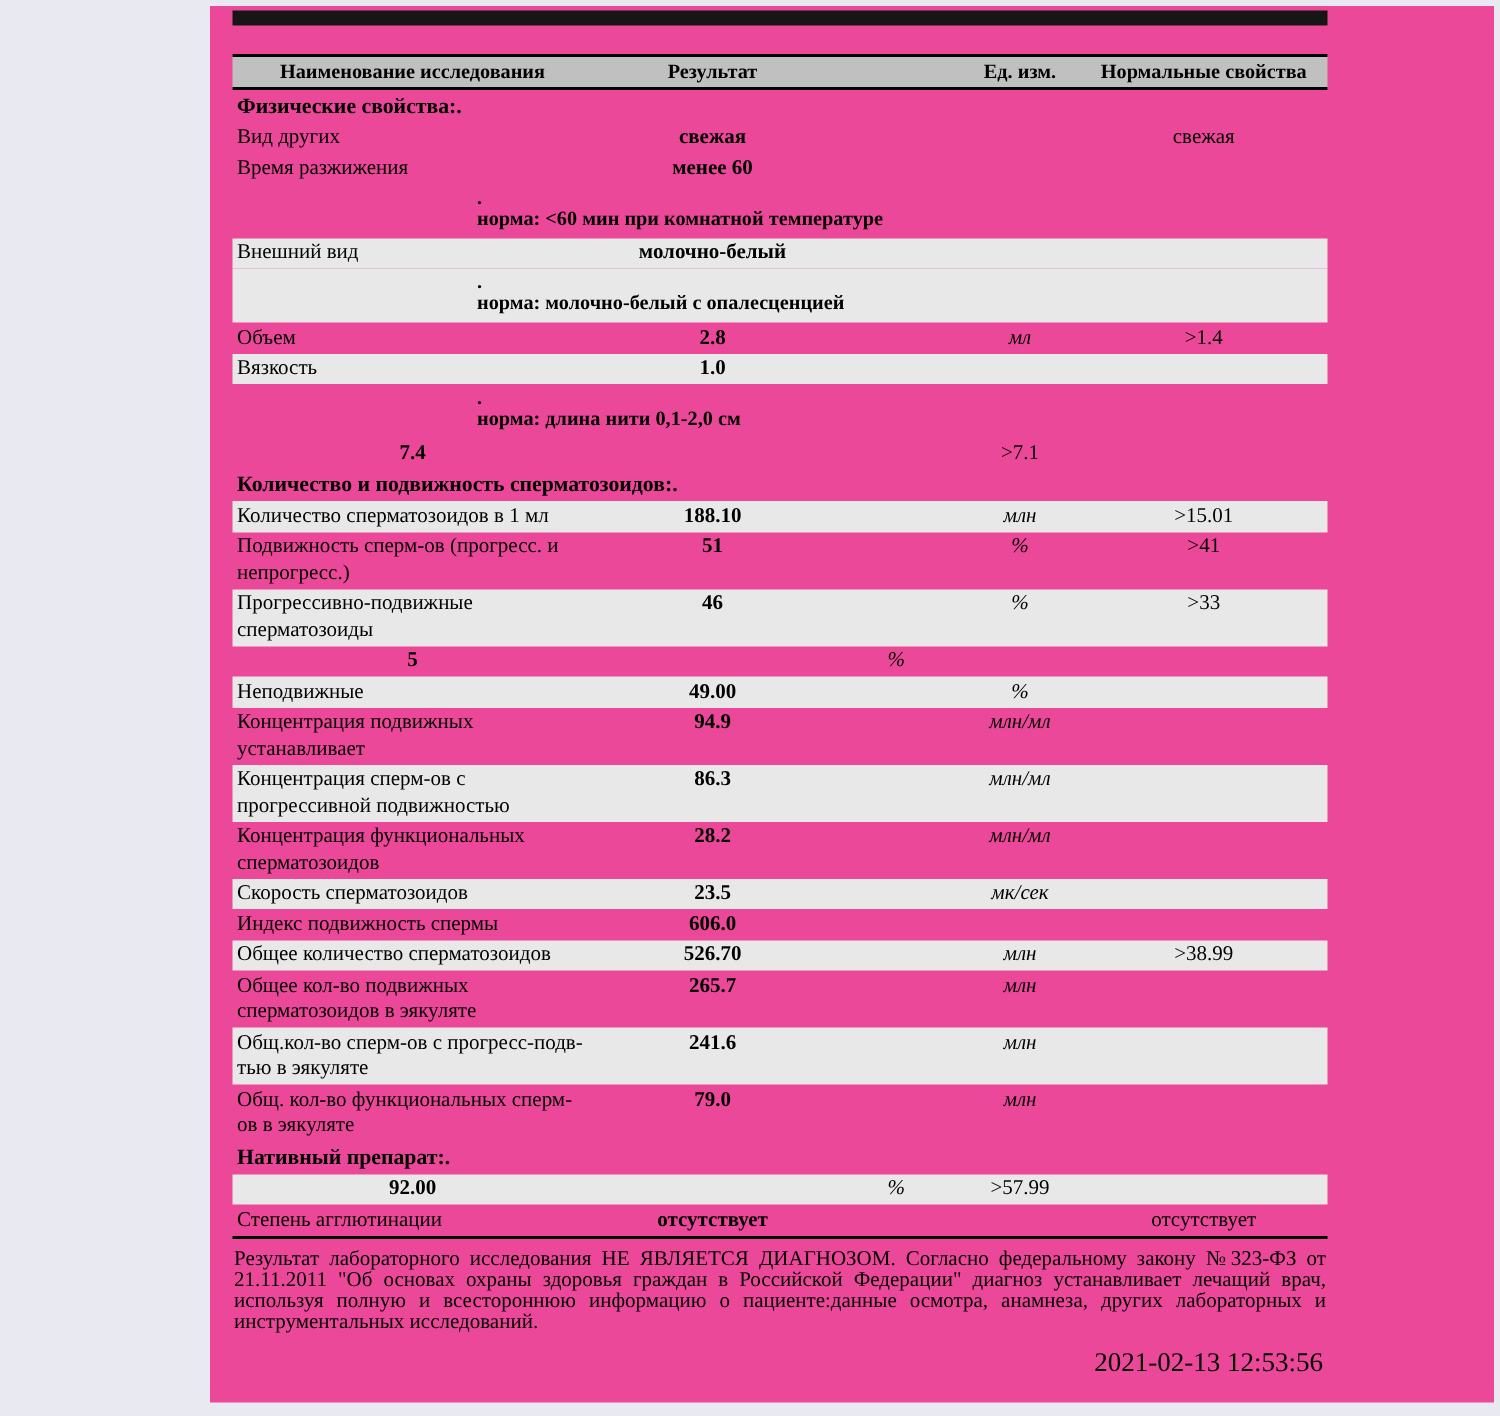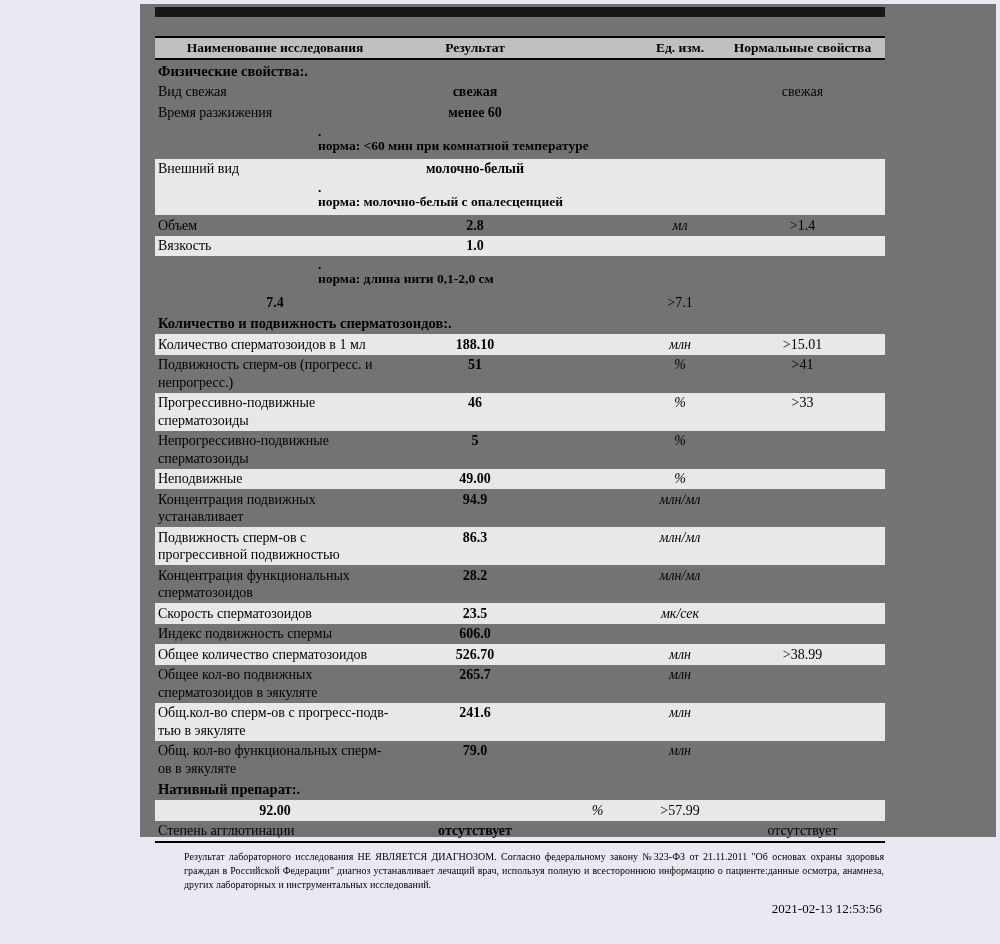--- a/index.html
+++ b/index.html
@@ -5,22 +5,22 @@
   * { margin:0; padding:0; box-sizing:border-box; }
   html,body { width:1000px; height:944px; }
   body {
     background:#e9e9f2;
     font-family:"Liberation Serif","DejaVu Serif",serif;
     color:#000;
     position:relative;
     overflow:hidden;
   }
   .document {
-    position:absolute; left:140px; top:4px; width:856px; height:833px;
-    background:#737373;
+    position:absolute; left:140px; top:4px; width:856px; height:931px;
+    background:#ec4899;
   }
   .top-bar {
     position:absolute; left:15px; top:3px; width:730px; height:10px;
     background:#161616;
   }
   .table-wrap {
     position:absolute; left:15px; top:32px; width:730px;
   }
   .header-row {
     display:grid;
@@ -50,50 +50,49 @@
   .cell-unit { text-align:center;font-style:italic; }
   .cell-normal { text-align:center; }
   .note-row {
     font-size:13.5px;
     padding:2px 0 5px 163px;
   }
   .note-dot { line-height:13px; font-weight:bold; }
   .note-text { font-weight:bold; line-height:16px; }
   .footer {
     margin-top:7px;
-    font-size:10px; line-height:14px;
+    font-size:14px; line-height:14px;
     text-align:justify;
     padding:0 1px;
-    margin-left:28px;
   }
   .timestamp {
     margin-top:9px;
     text-align:right;
-    font-size:13px;
+    font-size:18px;
     padding-right:3px;
   }
 </style>
 </head>
 <body>
 
 <div class="document">
   <div class="top-bar"></div>
 
   <div class="table-wrap">
     <div class="header-row">
       <div class="h">Наименование исследования</div>
       <div class="h">Результат</div>
       <div class="h"></div>
       <div class="h">Ед. изм.</div>
       <div class="h">Нормальные свойства</div>
     </div>
     <div class="tbody">
         <div class="section-row">Физические свойства:.</div>
         <div class="row data-row">
-          <div class="cell cell-name">Вид свежая</div>
+          <div class="cell cell-name">Вид других</div>
           <div class="cell cell-result">свежая</div>
           <div class="cell cell-spacer"></div>
           <div class="cell cell-unit"></div>
           <div class="cell cell-normal">свежая</div>
         </div>
         <div class="row data-row">
           <div class="cell cell-name">Время разжижения</div>
           <div class="cell cell-result">менее 60</div>
           <div class="cell cell-spacer"></div>
           <div class="cell cell-unit"></div>
@@ -154,42 +153,41 @@
           <div class="cell cell-normal">&gt;41</div>
         </div>
         <div class="row data-row shaded">
           <div class="cell cell-name">Прогрессивно-подвижные сперматозоиды</div>
           <div class="cell cell-result">46</div>
           <div class="cell cell-spacer"></div>
           <div class="cell cell-unit">%</div>
           <div class="cell cell-normal">&gt;33</div>
         </div>
         <div class="row data-row">
-          <div class="cell cell-name">Непрогрессивно-подвижные сперматозоиды</div>
           <div class="cell cell-result">5</div>
           <div class="cell cell-spacer"></div>
           <div class="cell cell-unit">%</div>
           <div class="cell cell-normal"></div>
         </div>
         <div class="row data-row shaded">
           <div class="cell cell-name">Неподвижные</div>
           <div class="cell cell-result">49.00</div>
           <div class="cell cell-spacer"></div>
           <div class="cell cell-unit">%</div>
           <div class="cell cell-normal"></div>
         </div>
         <div class="row data-row">
           <div class="cell cell-name">Концентрация подвижных устанавливает</div>
           <div class="cell cell-result">94.9</div>
           <div class="cell cell-spacer"></div>
           <div class="cell cell-unit">млн/мл</div>
           <div class="cell cell-normal"></div>
         </div>
         <div class="row data-row shaded">
-          <div class="cell cell-name">Подвижность сперм-ов с прогрессивной подвижностью</div>
+          <div class="cell cell-name">Концентрация сперм-ов с прогрессивной подвижностью</div>
           <div class="cell cell-result">86.3</div>
           <div class="cell cell-spacer"></div>
           <div class="cell cell-unit">млн/мл</div>
           <div class="cell cell-normal"></div>
         </div>
         <div class="row data-row">
           <div class="cell cell-name">Концентрация функциональных сперматозоидов</div>
           <div class="cell cell-result">28.2</div>
           <div class="cell cell-spacer"></div>
           <div class="cell cell-unit">млн/мл</div>

